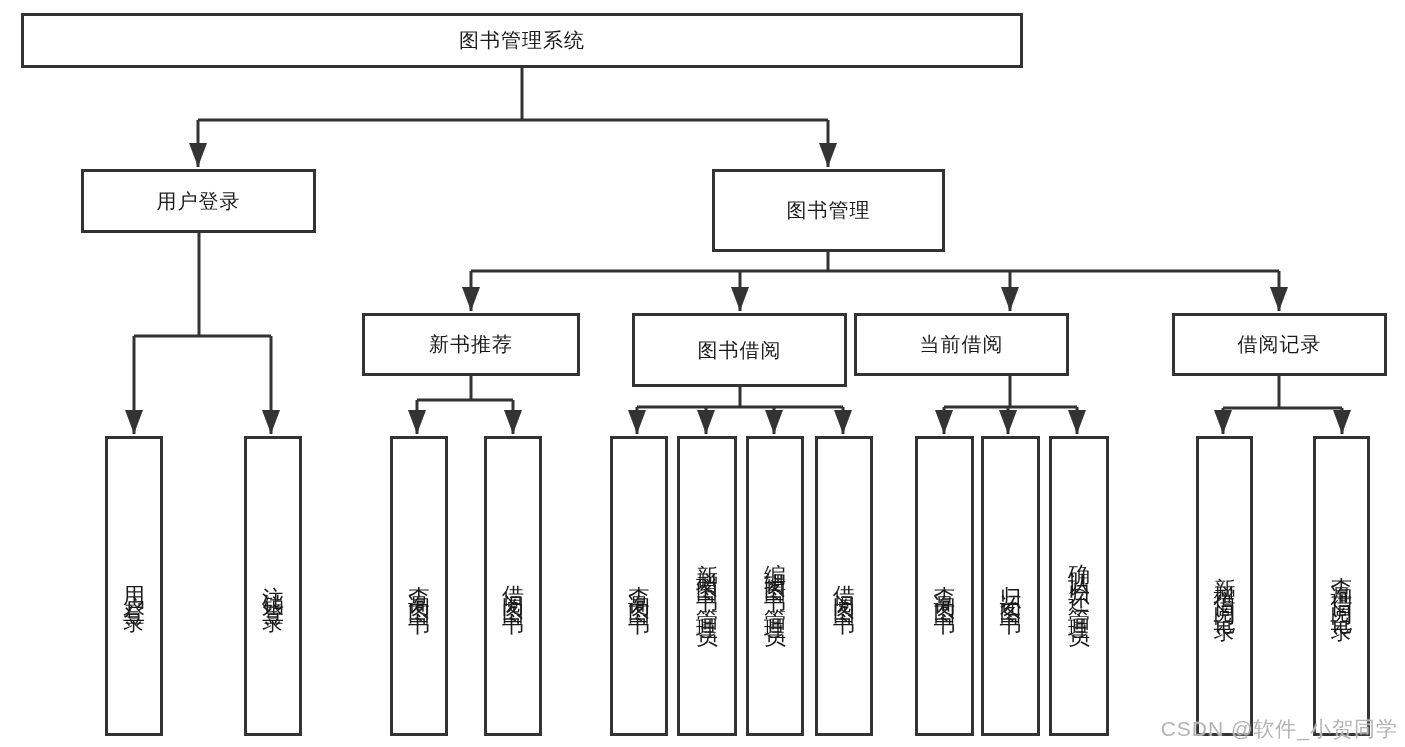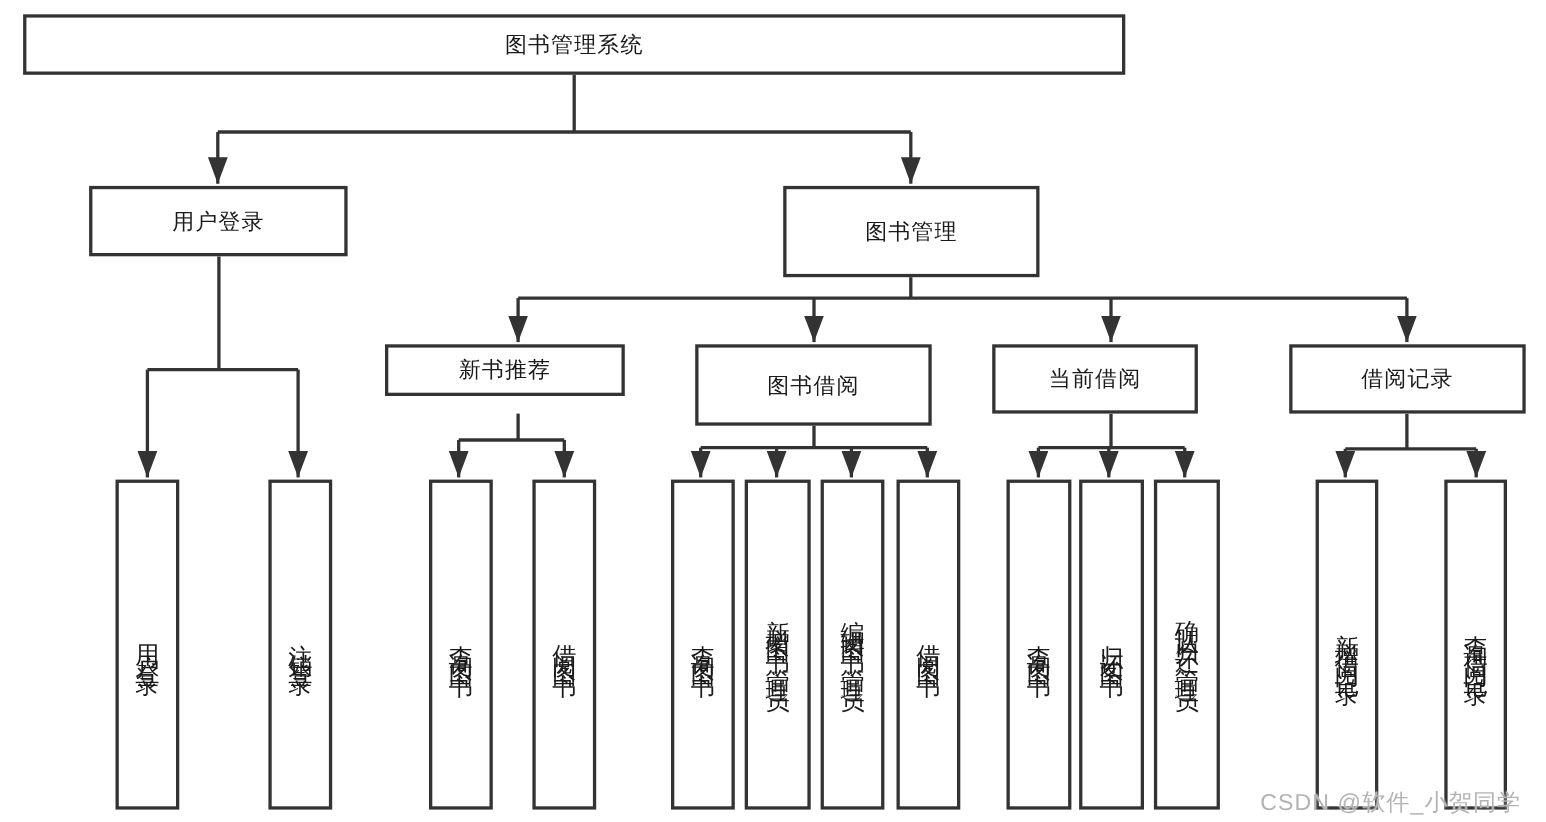--- a/index.html
+++ b/index.html
@@ -19,21 +19,21 @@
     background:#ffffff;
     display:flex;align-items:center;justify-content:center;
   }
   .h{font-size:20px;letter-spacing:1px;white-space:nowrap;}
   .v span{
     writing-mode:vertical-rl;text-orientation:mixed;
     font-size:22px;letter-spacing:9px;line-height:1;
     white-space:nowrap;
   }
   .watermark{
-    position:absolute;right:22px;bottom:4px;
+    position:absolute;right:7px;bottom:4px;
     font-size:21px;letter-spacing:1px;
     color:var(--watermark,#b3b3b3);
     text-shadow:0 0 2px #ffffff;
     white-space:nowrap;z-index:5;
   }
 </style>
 </head>
 <body>
 
 <div class="canvas">
@@ -90,27 +90,27 @@
     <span>图书管理系统</span>
   </div>
 
   <div class="box h" style="left:81px;top:169px;width:235px;height:64px">
     <span>用户登录</span>
   </div>
   <div class="box h" style="left:712px;top:169px;width:233px;height:83px">
     <span>图书管理</span>
   </div>
 
-  <div class="box h" style="left:350px;top:313px;width:218px;height:47px">
+  <div class="box h" style="left:362px;top:313px;width:218px;height:63px">
     <span>新书推荐</span>
   </div>
   <div class="box h" style="left:632px;top:313px;width:215px;height:74px">
     <span>图书借阅</span>
   </div>
-  <div class="box h" style="left:902px;top:313px;width:187px;height:63px">
+  <div class="box h" style="left:854px;top:313px;width:215px;height:63px">
     <span>当前借阅</span>
   </div>
   <div class="box h" style="left:1172px;top:313px;width:215px;height:63px">
     <span>借阅记录</span>
   </div>
 
   <div class="box v" style="left:105px;top:436px;width:58px;height:300px">
     <span>用户登录</span>
   </div>
   <div class="box v" style="left:244px;top:436px;width:58px;height:300px">

